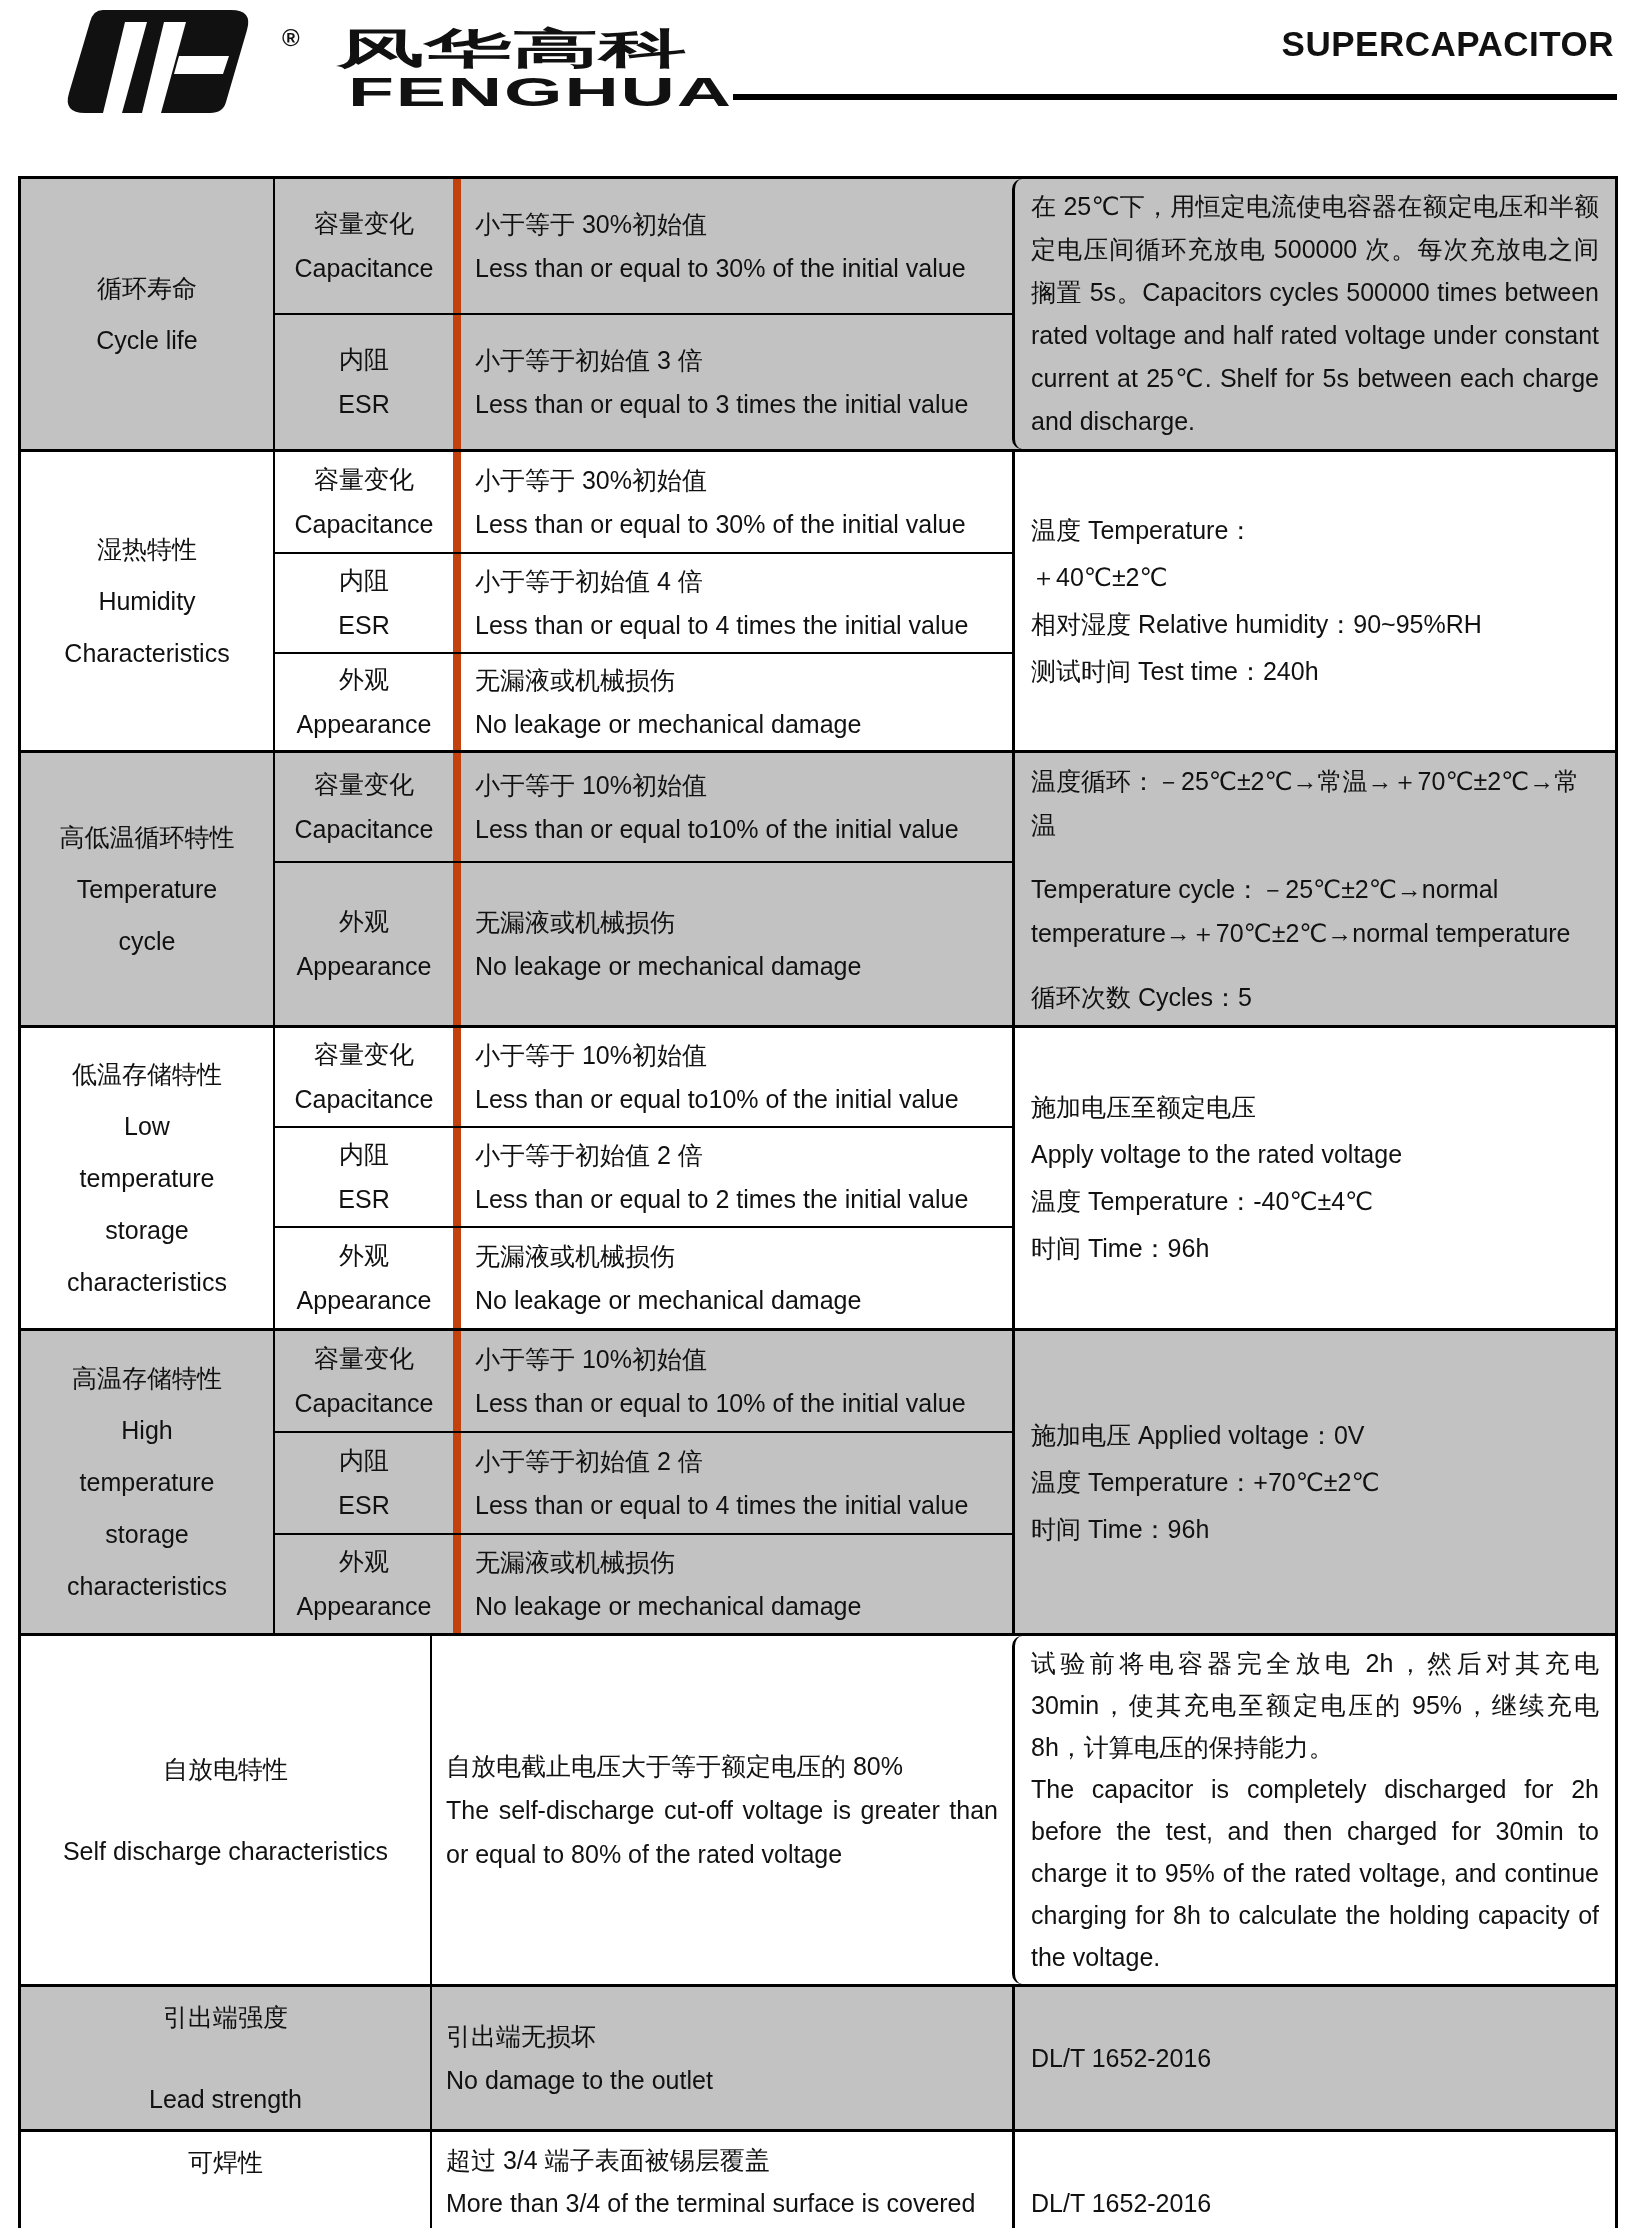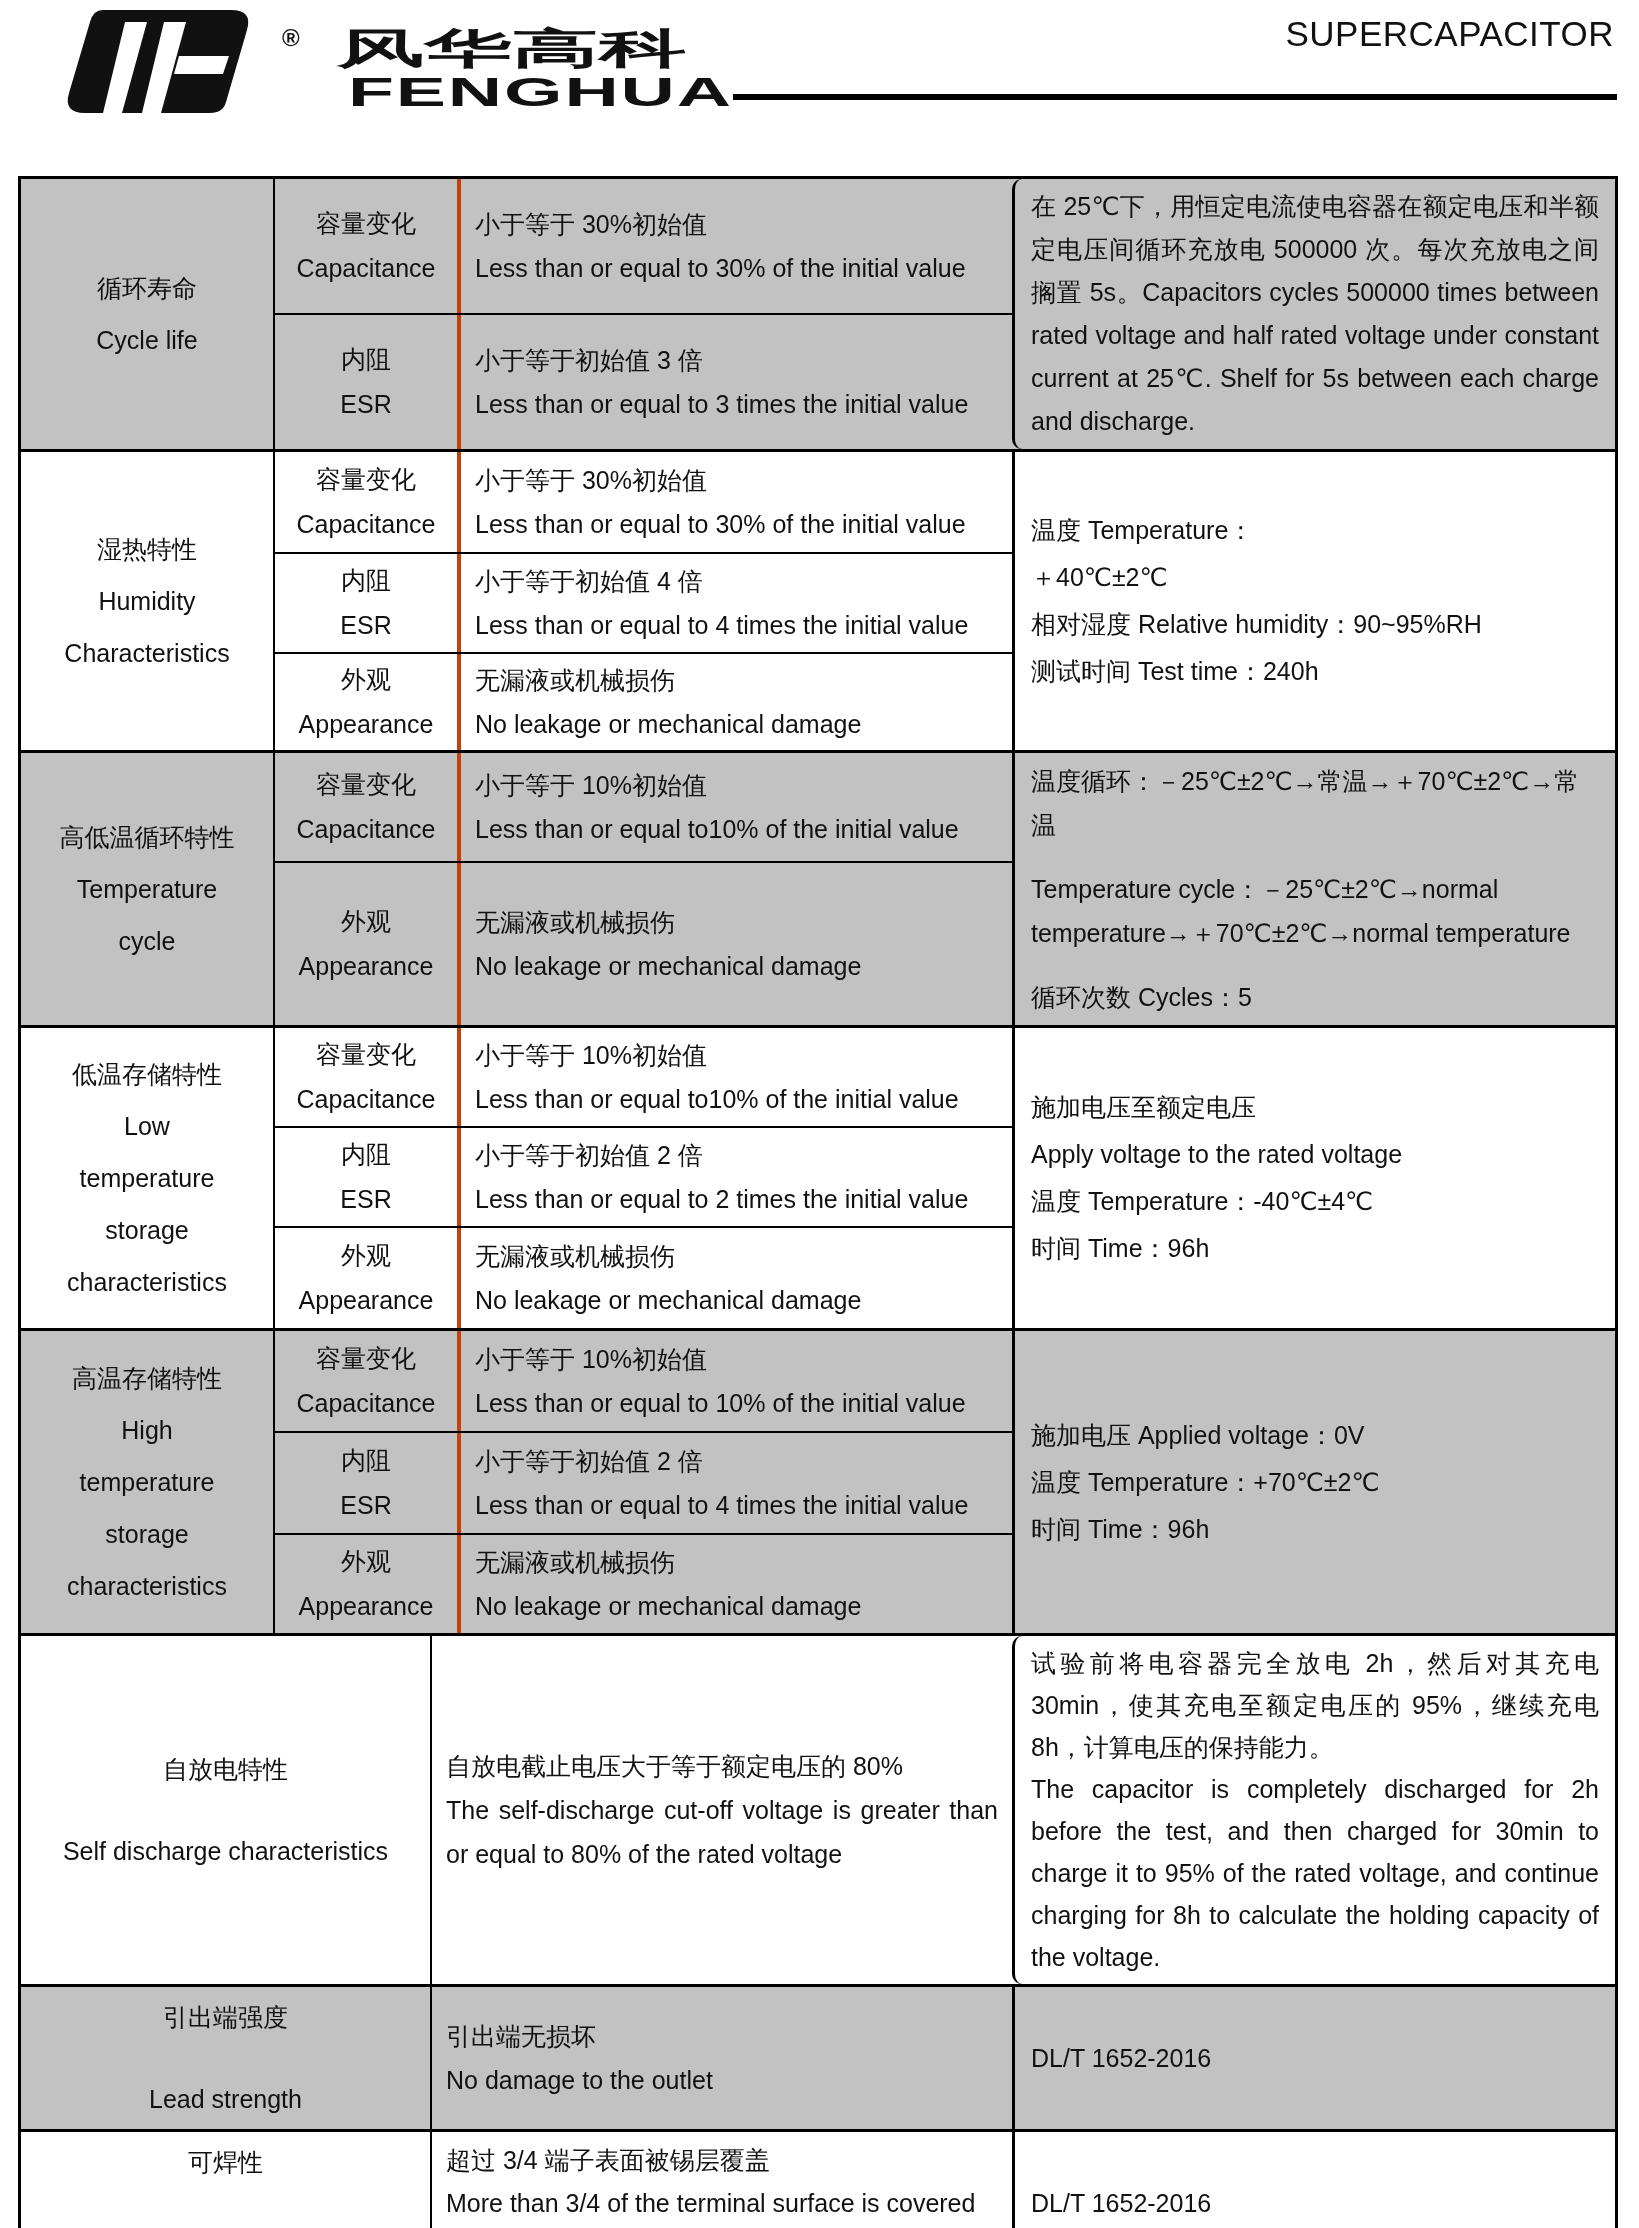--- a/index.html
+++ b/index.html
@@ -9,38 +9,38 @@
 
   
   .logo-icon { position:absolute; left:63px; top:10px; width:190px; height:103px; }
   .reg-mark { position:absolute; left:282px; top:24px; font-size:24px; font-weight:bold; }
   .brand-cn { position:absolute; left:337px; top:26px; font-size:42px; font-weight:bold;
               line-height:1.1; transform:scaleX(2.08); transform-origin:left top; white-space:nowrap; }
   .brand-en { position:absolute; left:348px; top:72px; font-size:40px; font-weight:bold;
               line-height:1.0; transform:scaleX(1.88); transform-origin:left top;
               letter-spacing:1px; white-space:nowrap; }
   .header-rule { position:absolute; left:733px; top:94px; width:884px; height:6px; background:#000; }
-  .page-title { position:absolute; right:25px; top:14px; font-size:35px; font-weight:normal; letter-spacing:0.5px; }
+  .page-title { position:absolute; right:25px; top:24px; font-size:35px; font-weight:bold; letter-spacing:0.5px; }
 
   
   .tbl { position:absolute; left:18px; top:176px; width:1600px; border:3px solid #000; background:#fff; }
   .section { display:flex; align-items:stretch; }
   .section + .section { border-top:3px solid #000; }
   .gray { background:#c2c2c2; }
 
   .cat { width:254px; border-right:2px solid #000; display:flex; flex-direction:column;
          justify-content:center; align-items:center; text-align:center;
          font-size:25px; line-height:52px; padding:4px 6px; }
   .cat.wide { width:411px;gap:30px; }
 
   .mid { flex:1; display:flex; flex-direction:column; }
   .subrow { display:flex; align-items:stretch; flex:1; }
   .subrow + .subrow { border-top:2px solid #000; }
 
-  .param { width:186px; border-right:4px solid #c2410c; display:flex; flex-direction:column;
+  .param { width:186px; border-right:8px solid #c2410c; display:flex; flex-direction:column;
            justify-content:center; align-items:center; text-align:center;
            font-size:25px; line-height:45px; }
   .crit { flex:1; display:flex; flex-direction:column; justify-content:center;
           font-size:25px; line-height:44px; padding:0 14px; }
   .crit.justify div { text-align:justify; }
 
   .cond { width:603px; border-left:3px solid #000; display:flex; flex-direction:column;
           justify-content:center; font-size:25px; line-height:47px; padding:6px 16px; }
   .cond.justify { text-align:justify;border-radius:10px; }
   .cond.lh43 { line-height:43px; }

